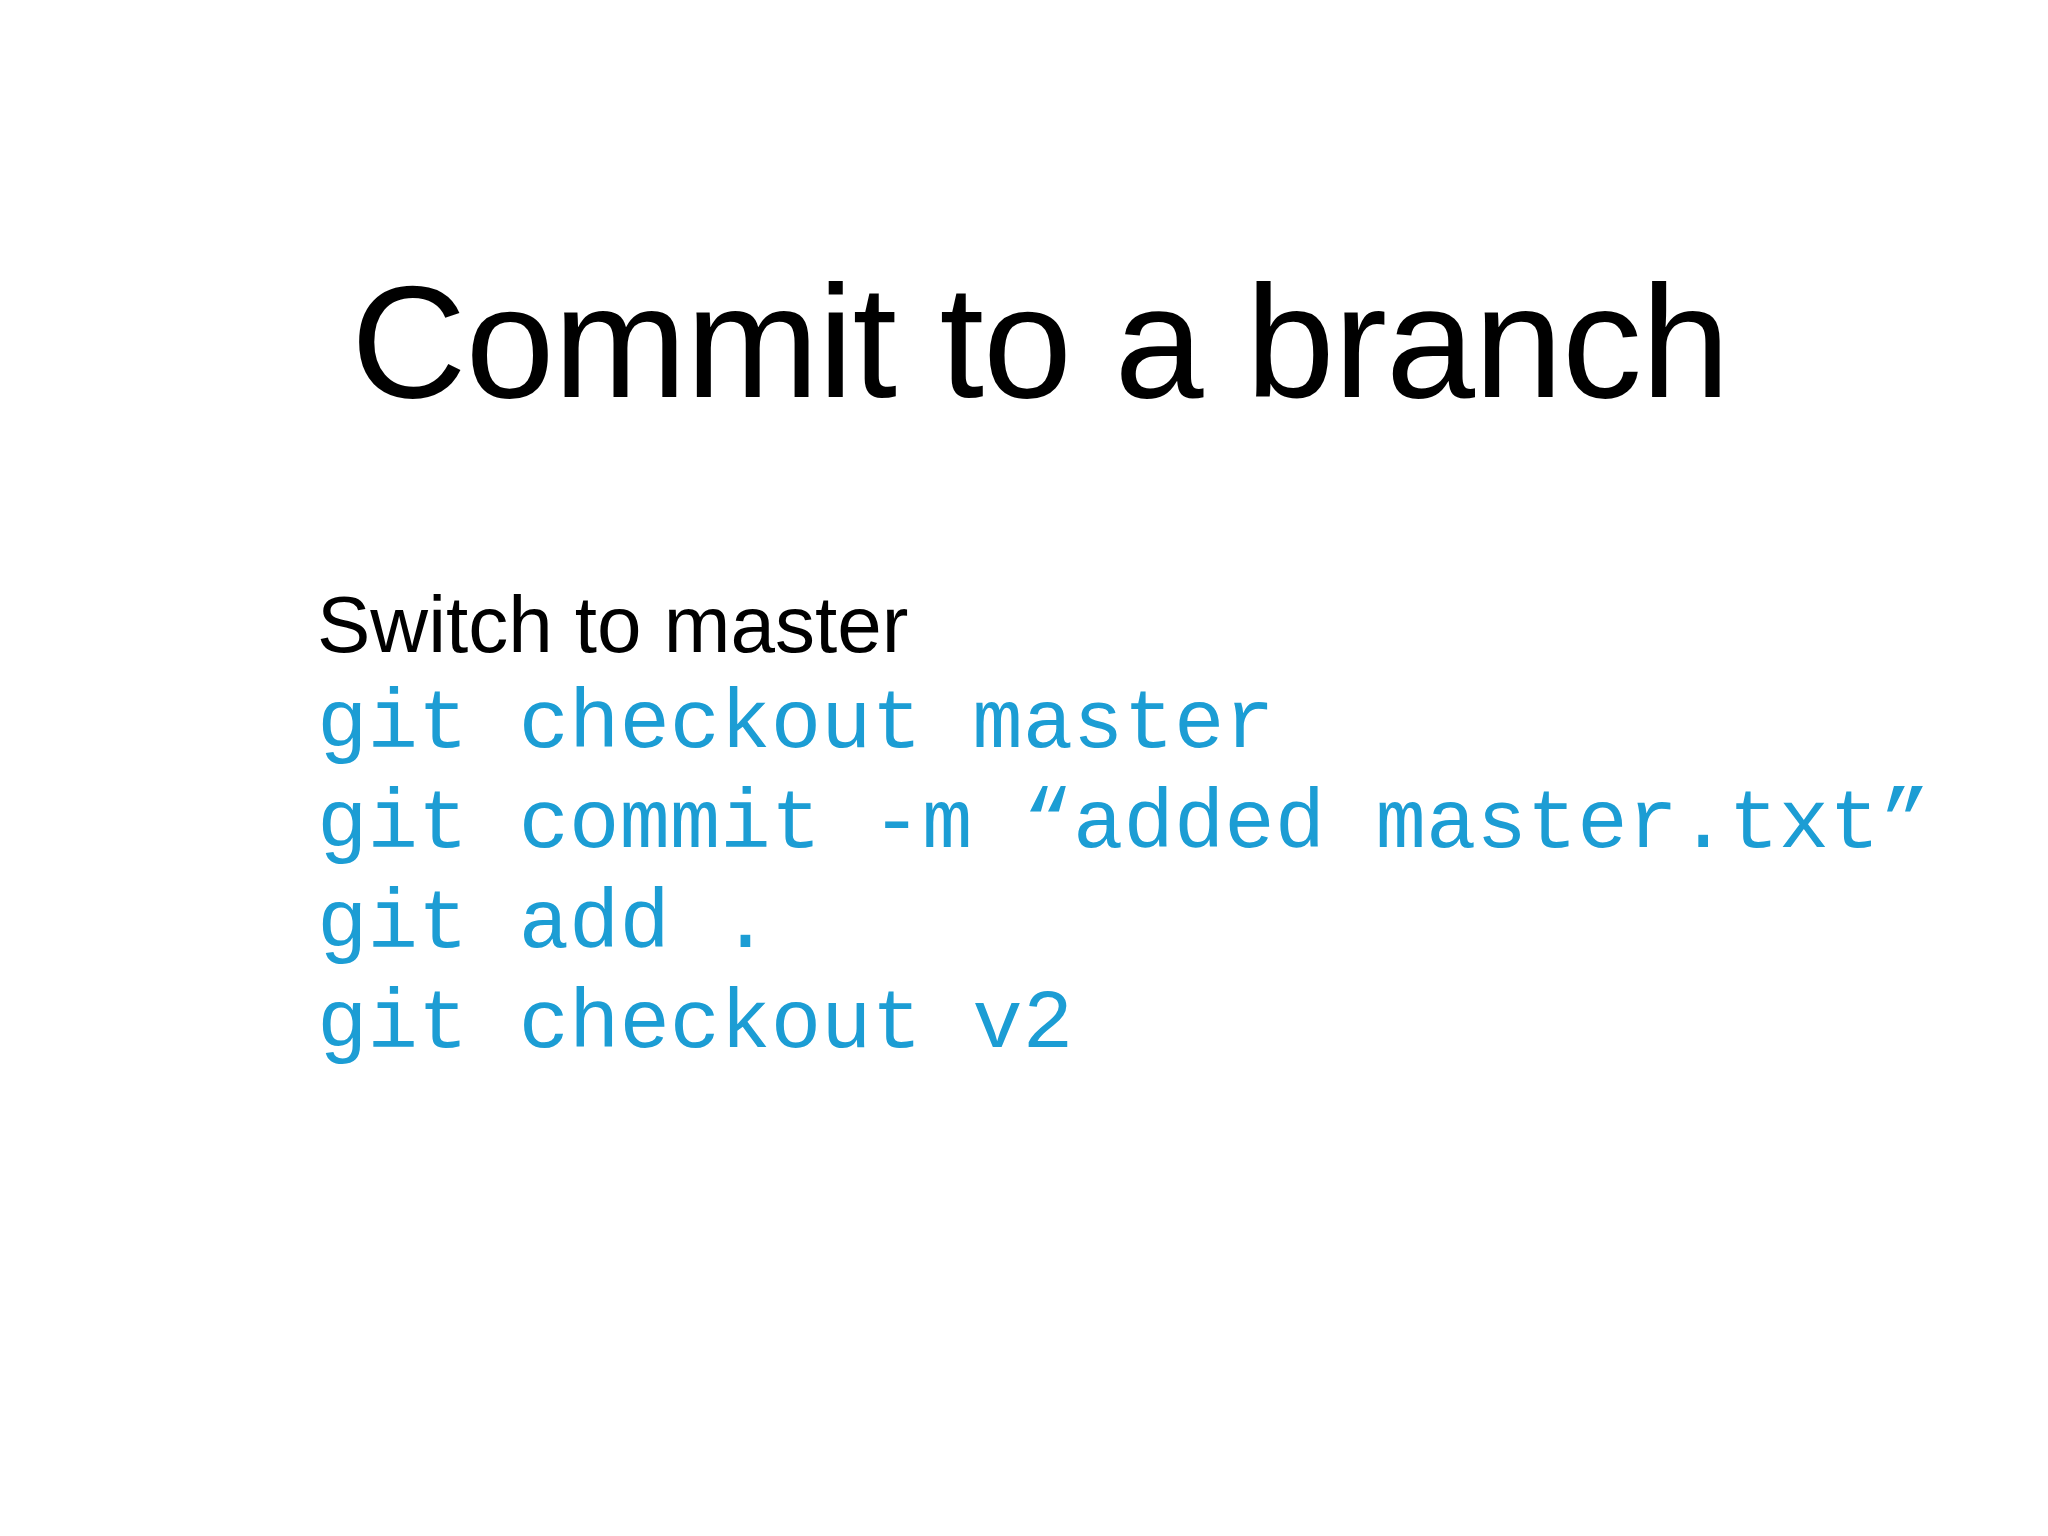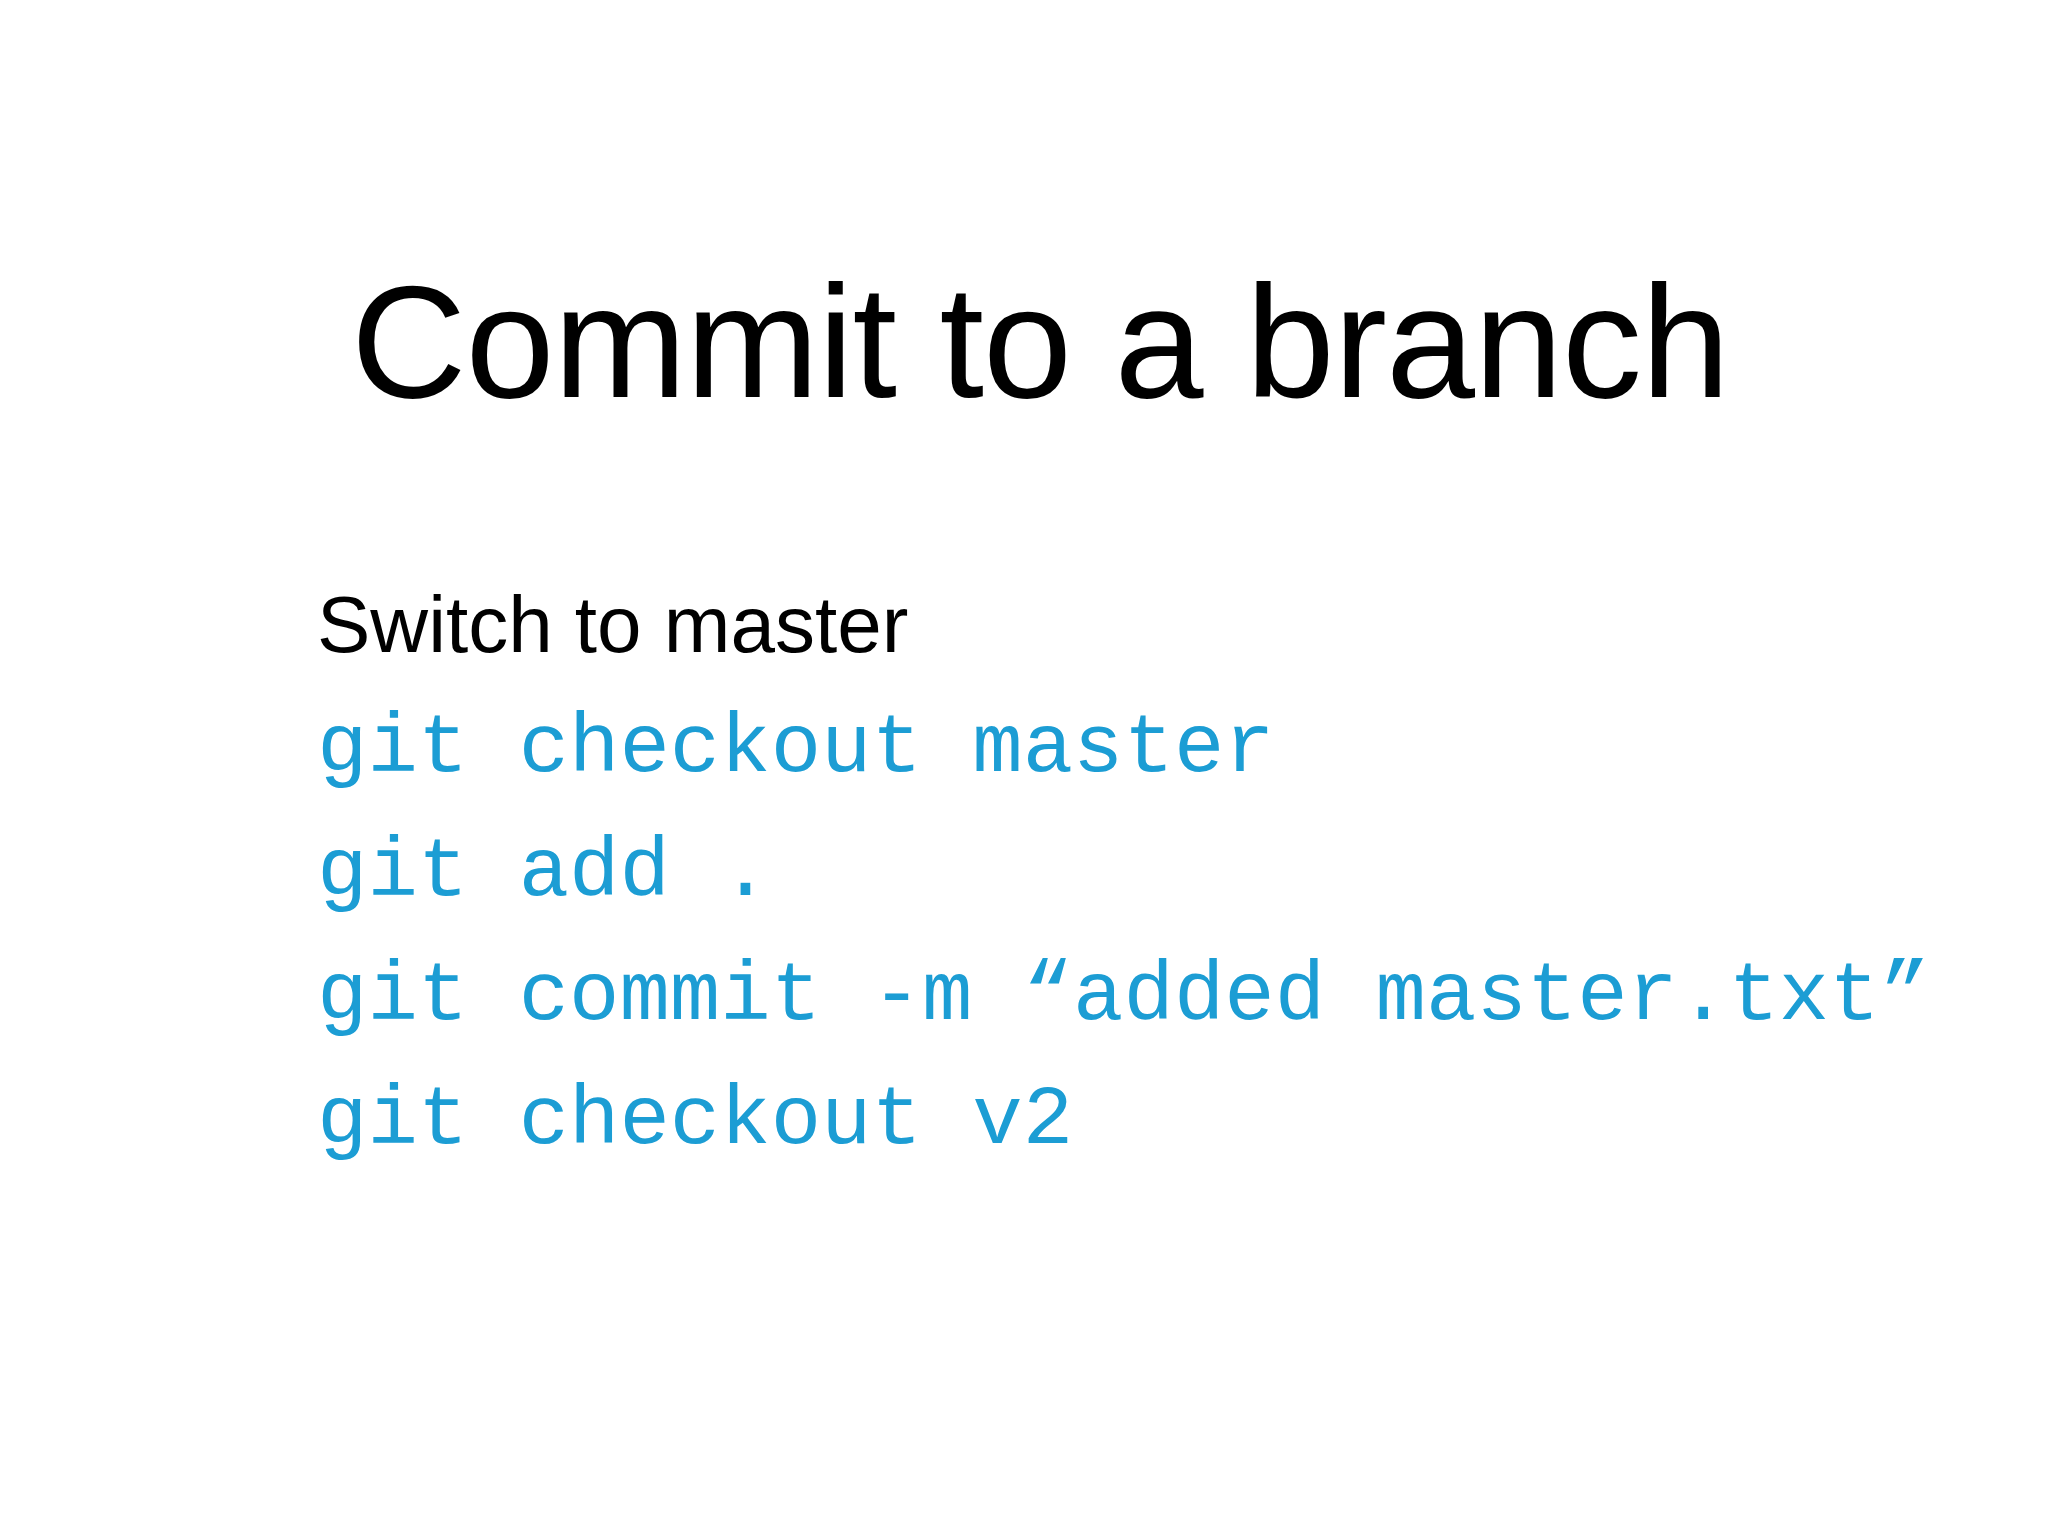--- a/index.html
+++ b/index.html
@@ -43,39 +43,38 @@
     color: #000000;
     white-space: nowrap;
   }
   .code-line {
     font-family: "Liberation Mono", "DejaVu Sans Mono", monospace;
     font-size: 84px;
     line-height: 100px;
     font-weight: 400;
     color: #1c9dd4;
     white-space: nowrap;
-    margin-top: 24px;
   }
 </style>
 </head>
 <body>
 
 <div class="slide">
 
   <h1 class="slide-title">Commit to a branch</h1>
 
   <div class="body-block">
 
     <div class="intro-line">Switch to master</div>
 
     <div class="code-line">git checkout master</div>
 
 
+    <div class="code-line">git commit -m “added master.txt”</div>
+
     <div class="code-line">git add .</div>
-
-    <div class="code-line">git commit -m “added master.txt”</div>
 
     <div class="code-line">git checkout v2</div>
 
 
   </div>
 
 </div>
 
 </body></html>

